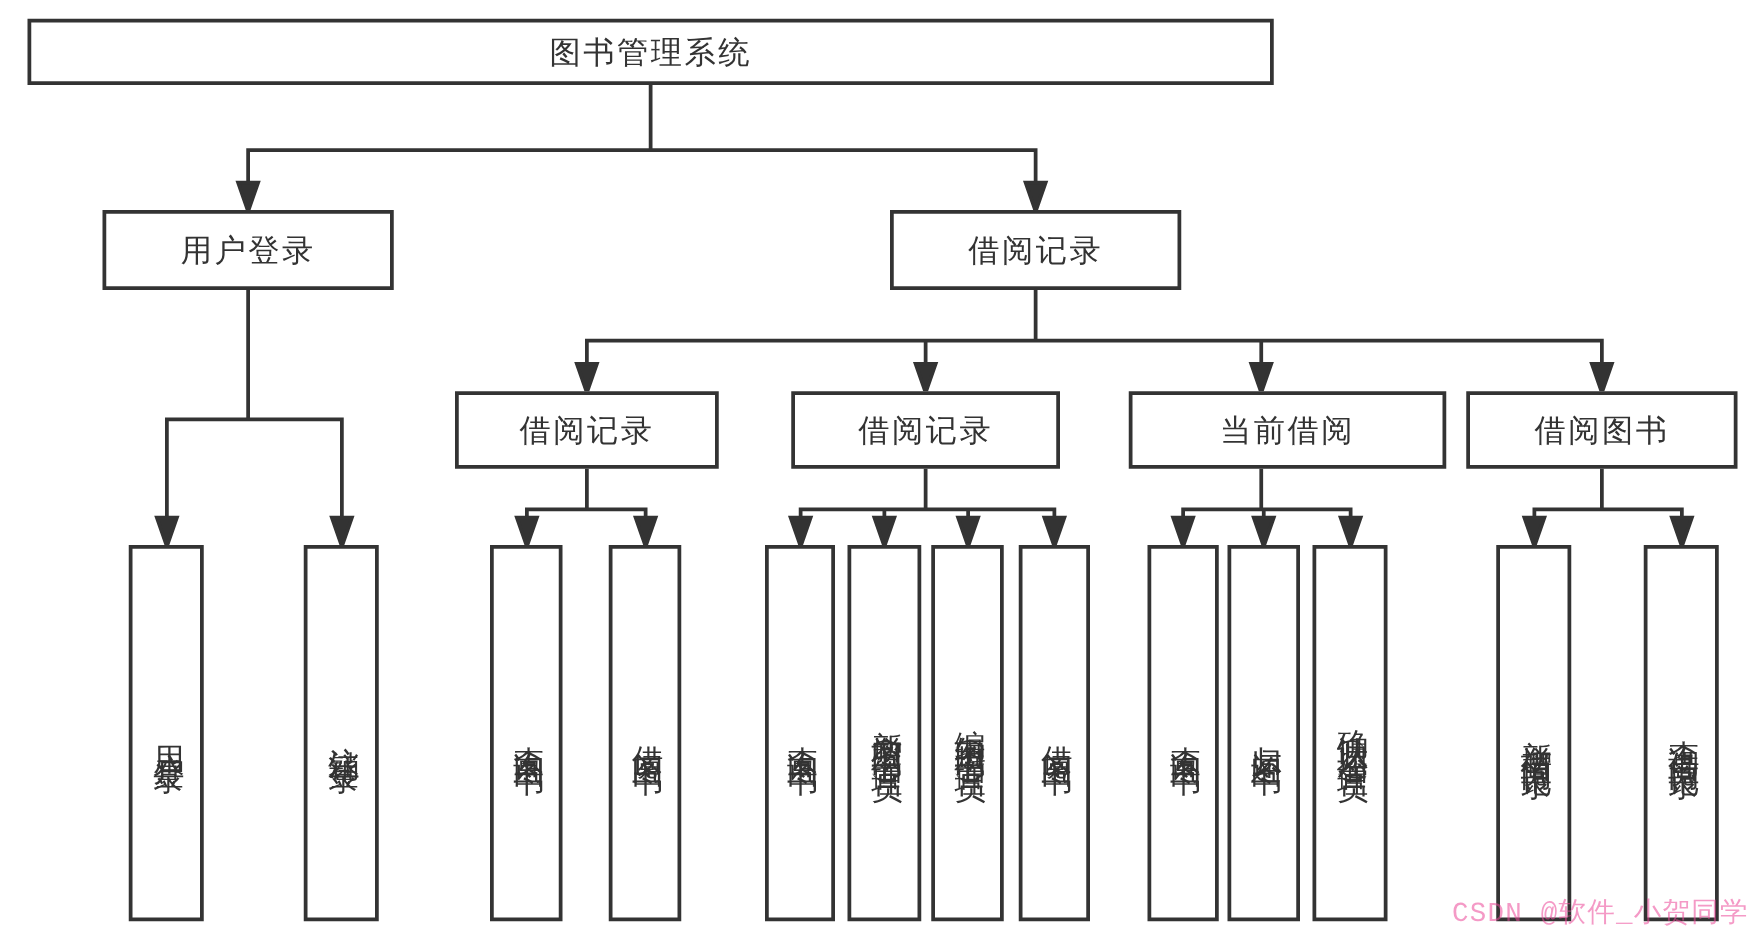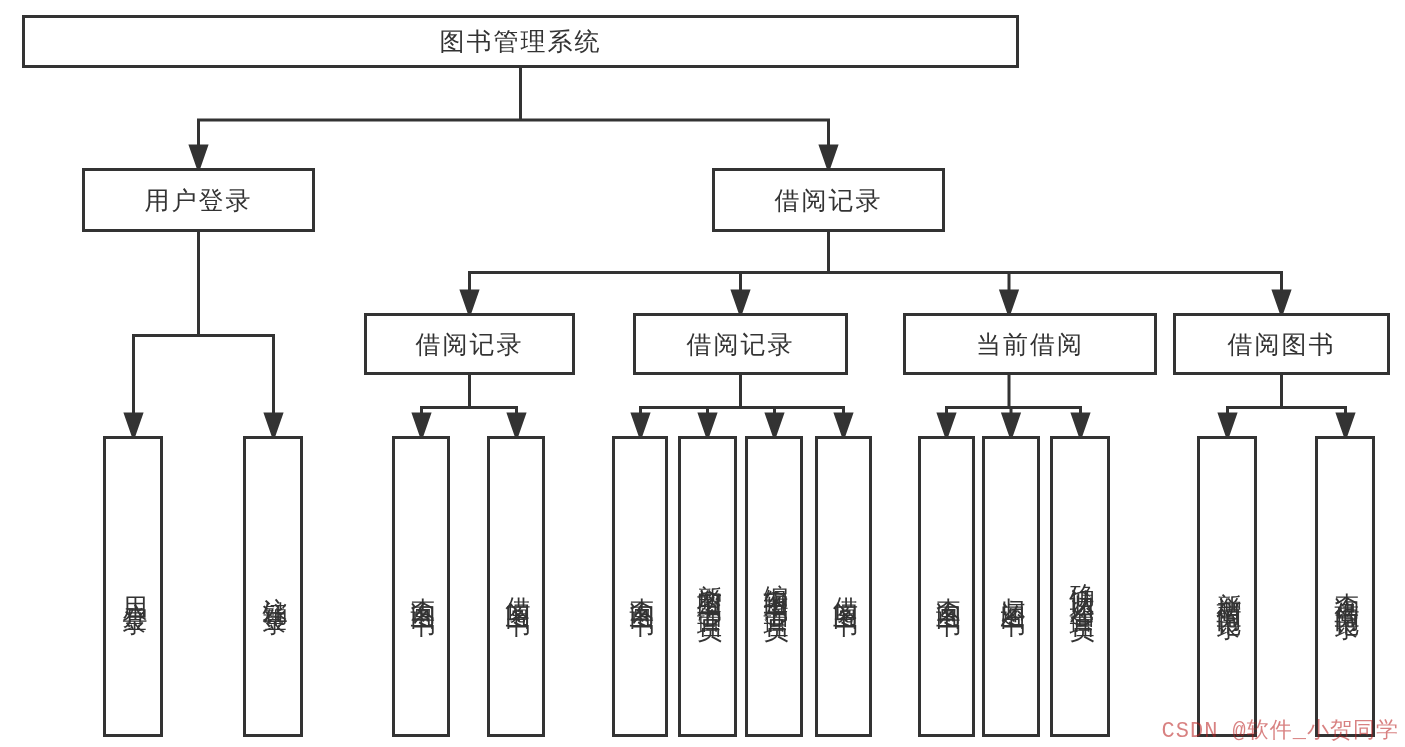--- a/index.html
+++ b/index.html
@@ -39,21 +39,21 @@
     letter-spacing: 5px;
     line-height: 1;
     white-space: nowrap;
   }
   .watermark {
     position: absolute;
     right: 6px;
     bottom: 2px;
     font-size: 22px;
     letter-spacing: 1px;
-    color: #b91c1c;
+    color: #ec4899;
     opacity: 0.55;
     z-index: 5;
     white-space: nowrap;
     margin-top: 13px;
   }
 </style>
 </head>
 <body>
 
 <div class="stage">

